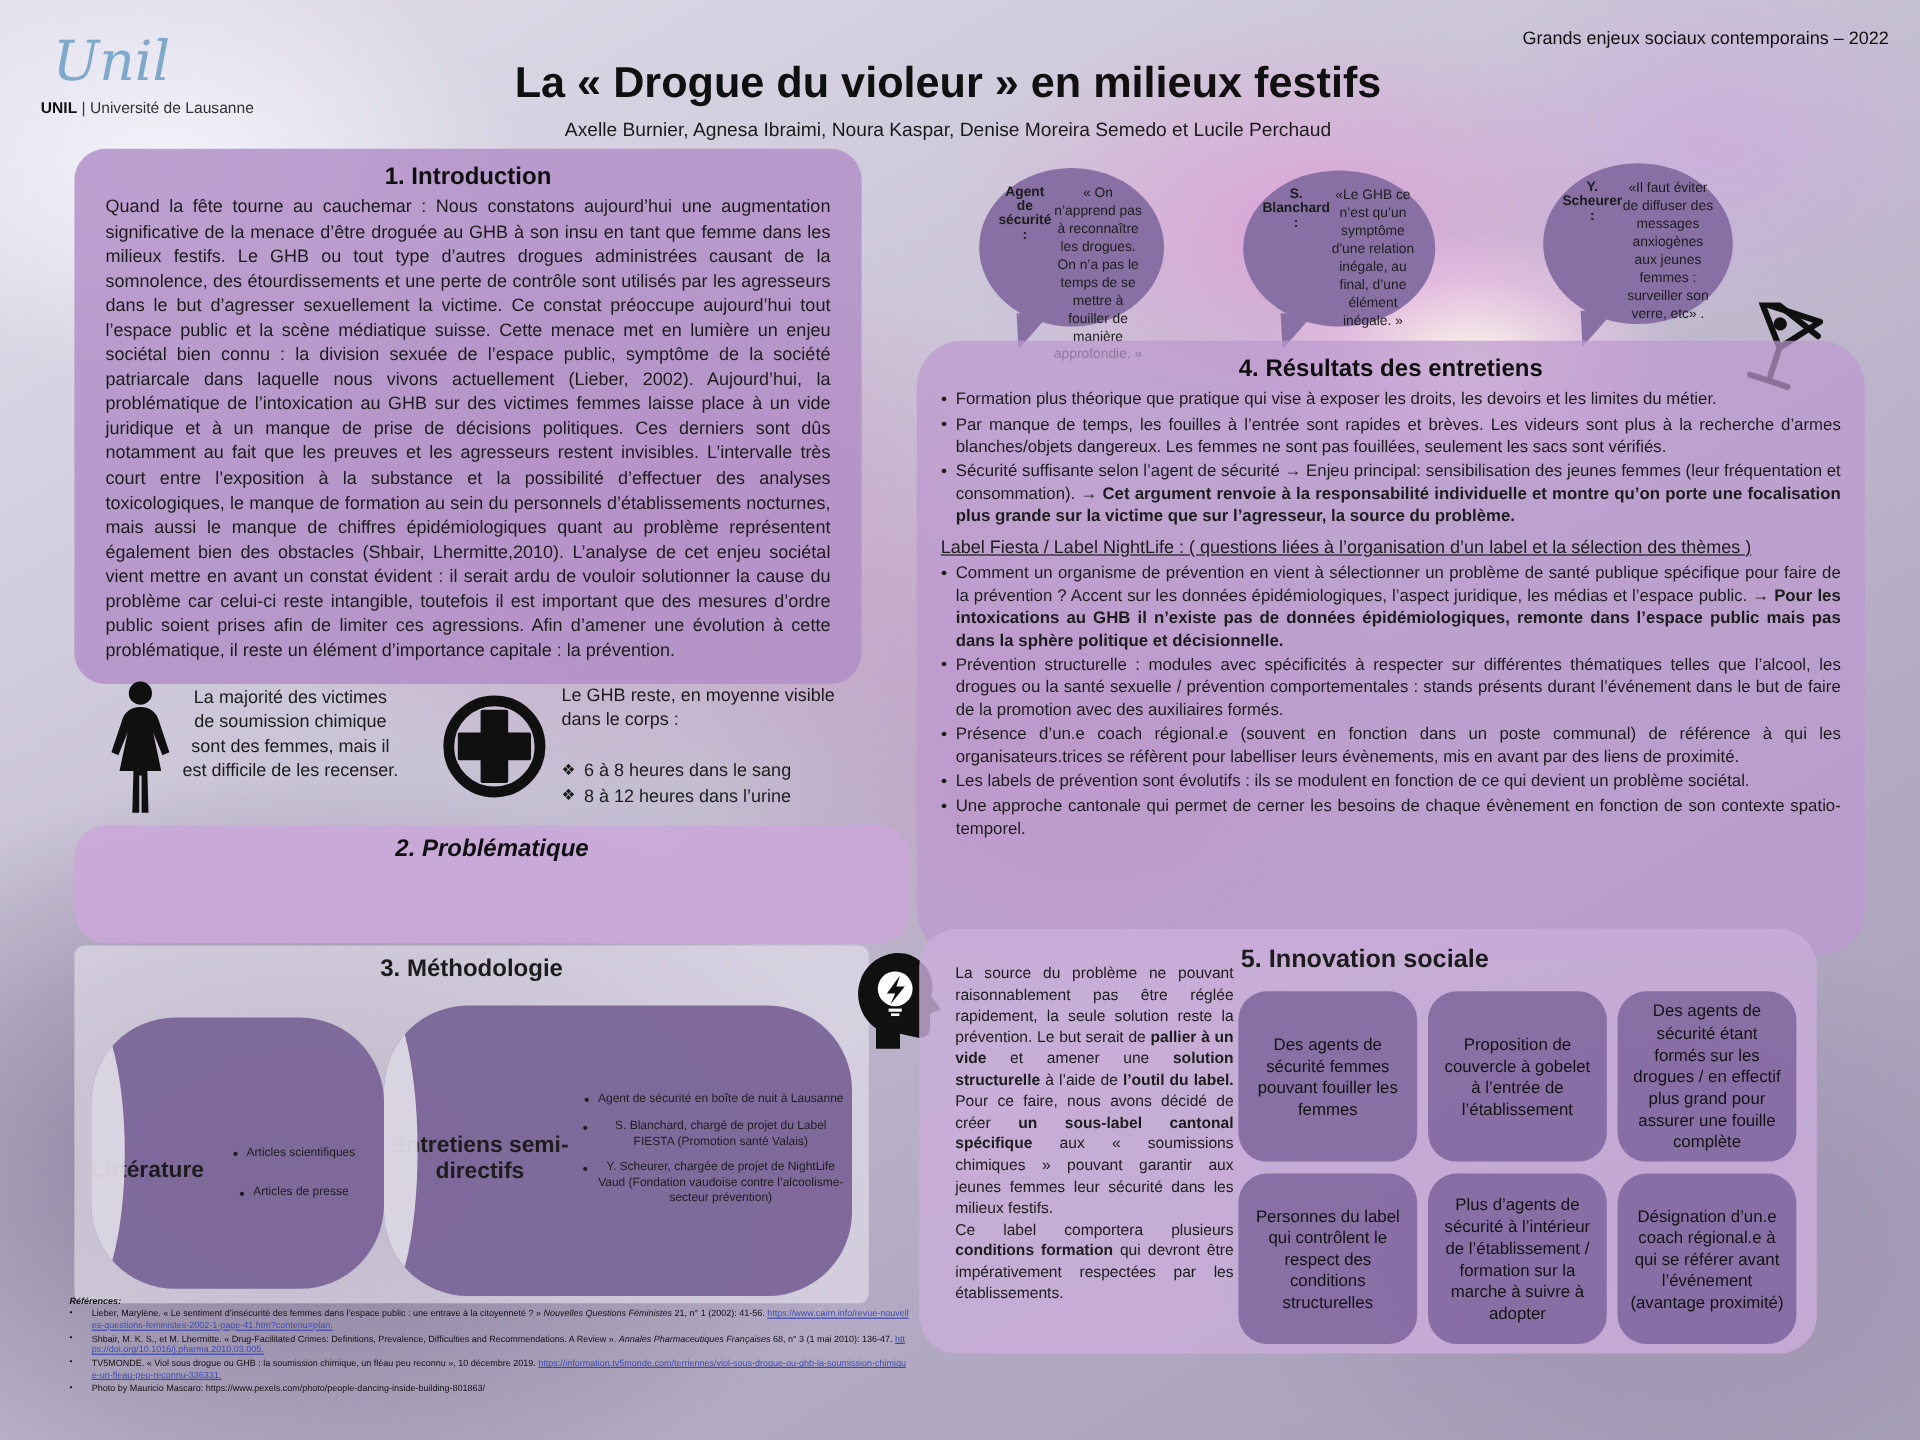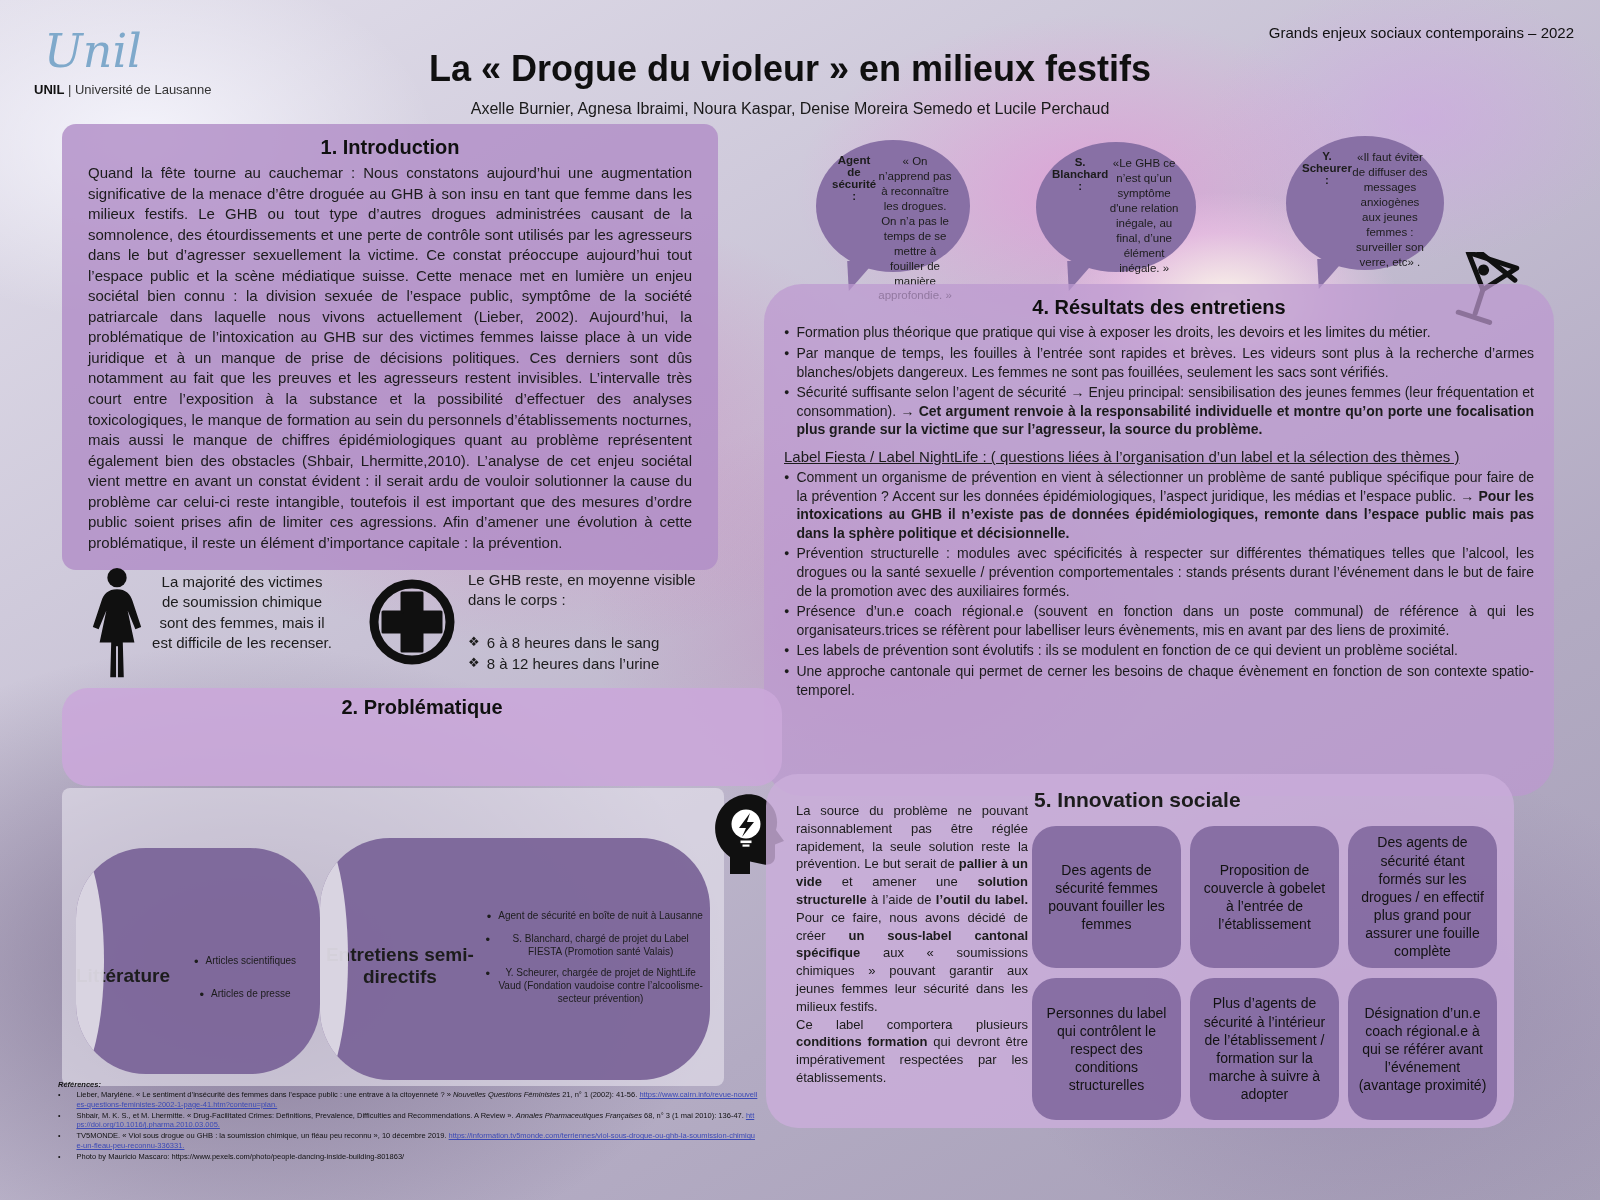--- a/index.html
+++ b/index.html
@@ -17,21 +17,21 @@
       linear-gradient(150deg,#e2dfeb 0%,#c8c2d5 40%,#b3abc3 70%,#a59eb6 100%);}
   .abs{position:absolute;}
   .course{top:24px;right:26px;font-size:15px;color:#111;}
   .logo-script{left:44px;top:28px;font-family:"DejaVu Serif",serif;font-style:italic;
     font-size:46px;color:#7fa9cb;line-height:1;}
   .logo-sub{left:34px;top:82px;font-size:13px;color:#333;}
   .logo-sub b{color:#111;}
   .poster-title{left:300px;top:48px;width:980px;text-align:center;font-size:36px;font-weight:bold;color:#101010;}
   .authors{left:300px;top:100px;width:980px;text-align:center;font-size:16px;color:#1a1a1a;}
 
-  .round-box{border-radius:14px;box-sizing:border-box;}
+  .round-box{border-radius:26px;box-sizing:border-box;}
   .intro-box{left:62px;top:124px;width:656px;height:446px;background:rgba(177,141,199,0.82);
     padding:10px 26px 12px;overflow:hidden;}
   .sec-title{text-align:center;font-size:20px;font-weight:bold;color:#101010;margin:2px 0 4px;}
   .intro-text{font-size:15px;line-height:1.37;text-align:justify;}
 
   .bubble{background:#8870a5;border-radius:50%;display:flex;flex-direction:row;justify-content:center;
     text-align:center;padding:14px 16px;box-sizing:border-box;}
   .bubble::after{content:'';position:absolute;bottom:-19px;left:28px;width:0;height:0;
     border-top:30px solid #8870a5;border-left:8px solid transparent;border-right:20px solid transparent;
     transform:skewX(-12deg);}
@@ -52,21 +52,21 @@
   .seg-i{font-style:italic;}
   .seg-l{color:#3b49b5;text-decoration:underline;word-break:break-all;}
 
   .victims-text{left:152px;top:572px;width:180px;text-align:center;font-size:15px;line-height:1.35;}
   .ghb-block{left:468px;top:570px;width:250px;font-size:15px;line-height:1.35;}
   .ghb-items{margin-top:22px;}
   .ghb-items .bullet-marker{font-size:13px;}
   .ghb-items .bullet-text{text-align:left;font-size:15px;}
 
   .prob-box{left:62px;top:688px;width:656px;height:86px;background:rgba(202,167,217,0.9);
-    border-radius:26px;padding:6px 32px;overflow:hidden;}
+    border-radius:26px;padding:6px 20px;overflow:hidden;font-style:italic;}
   .prob-q{font-size:15px;font-weight:bold;text-align:center;line-height:1.35;}
 
   .meth-panel{left:62px;top:788px;width:662px;height:298px;background:rgba(232,229,238,0.6);
     border-radius:8px;}
   .meth-title{position:absolute;top:8px;left:0;width:100%;text-align:center;font-size:20px;font-weight:bold;}
   .meth-shape{position:absolute;background:rgba(122,100,152,0.94);border-radius:70px;overflow:hidden;
     display:flex;flex-direction:row;align-items:center;box-sizing:border-box;}
   .meth-shape::before{content:'';position:absolute;left:-44px;top:-6%;width:72px;height:112%;
     background:rgba(222,218,229,0.95);border-radius:50%;}
   .lit-shape{left:14px;top:60px;width:244px;height:226px;}
@@ -208,20 +208,21 @@
           <span class="bullet-text"><span>8 à 12 heures dans l’urine</span></span>
         </div>
       </div>
   </div>
 
   <div class="abs prob-box">
     <div class="sec-title" style="margin-bottom:2px;">2. Problématique</div>
   </div>
 
   <div class="abs meth-panel">
+    <div class="meth-title">3. Méthodologie</div>
     <div class="meth-shape lit-shape">
       <div class="shape-title">Littérature</div>
       <div class="shape-list">
           <div class="bullet-item">
             <span class="bullet-marker">•</span>
             <span class="bullet-text"><span>Articles scientifiques</span></span>
           </div>
           <div class="bullet-item">
             <span class="bullet-marker">•</span>
             <span class="bullet-text"><span>Articles de presse</span></span>

